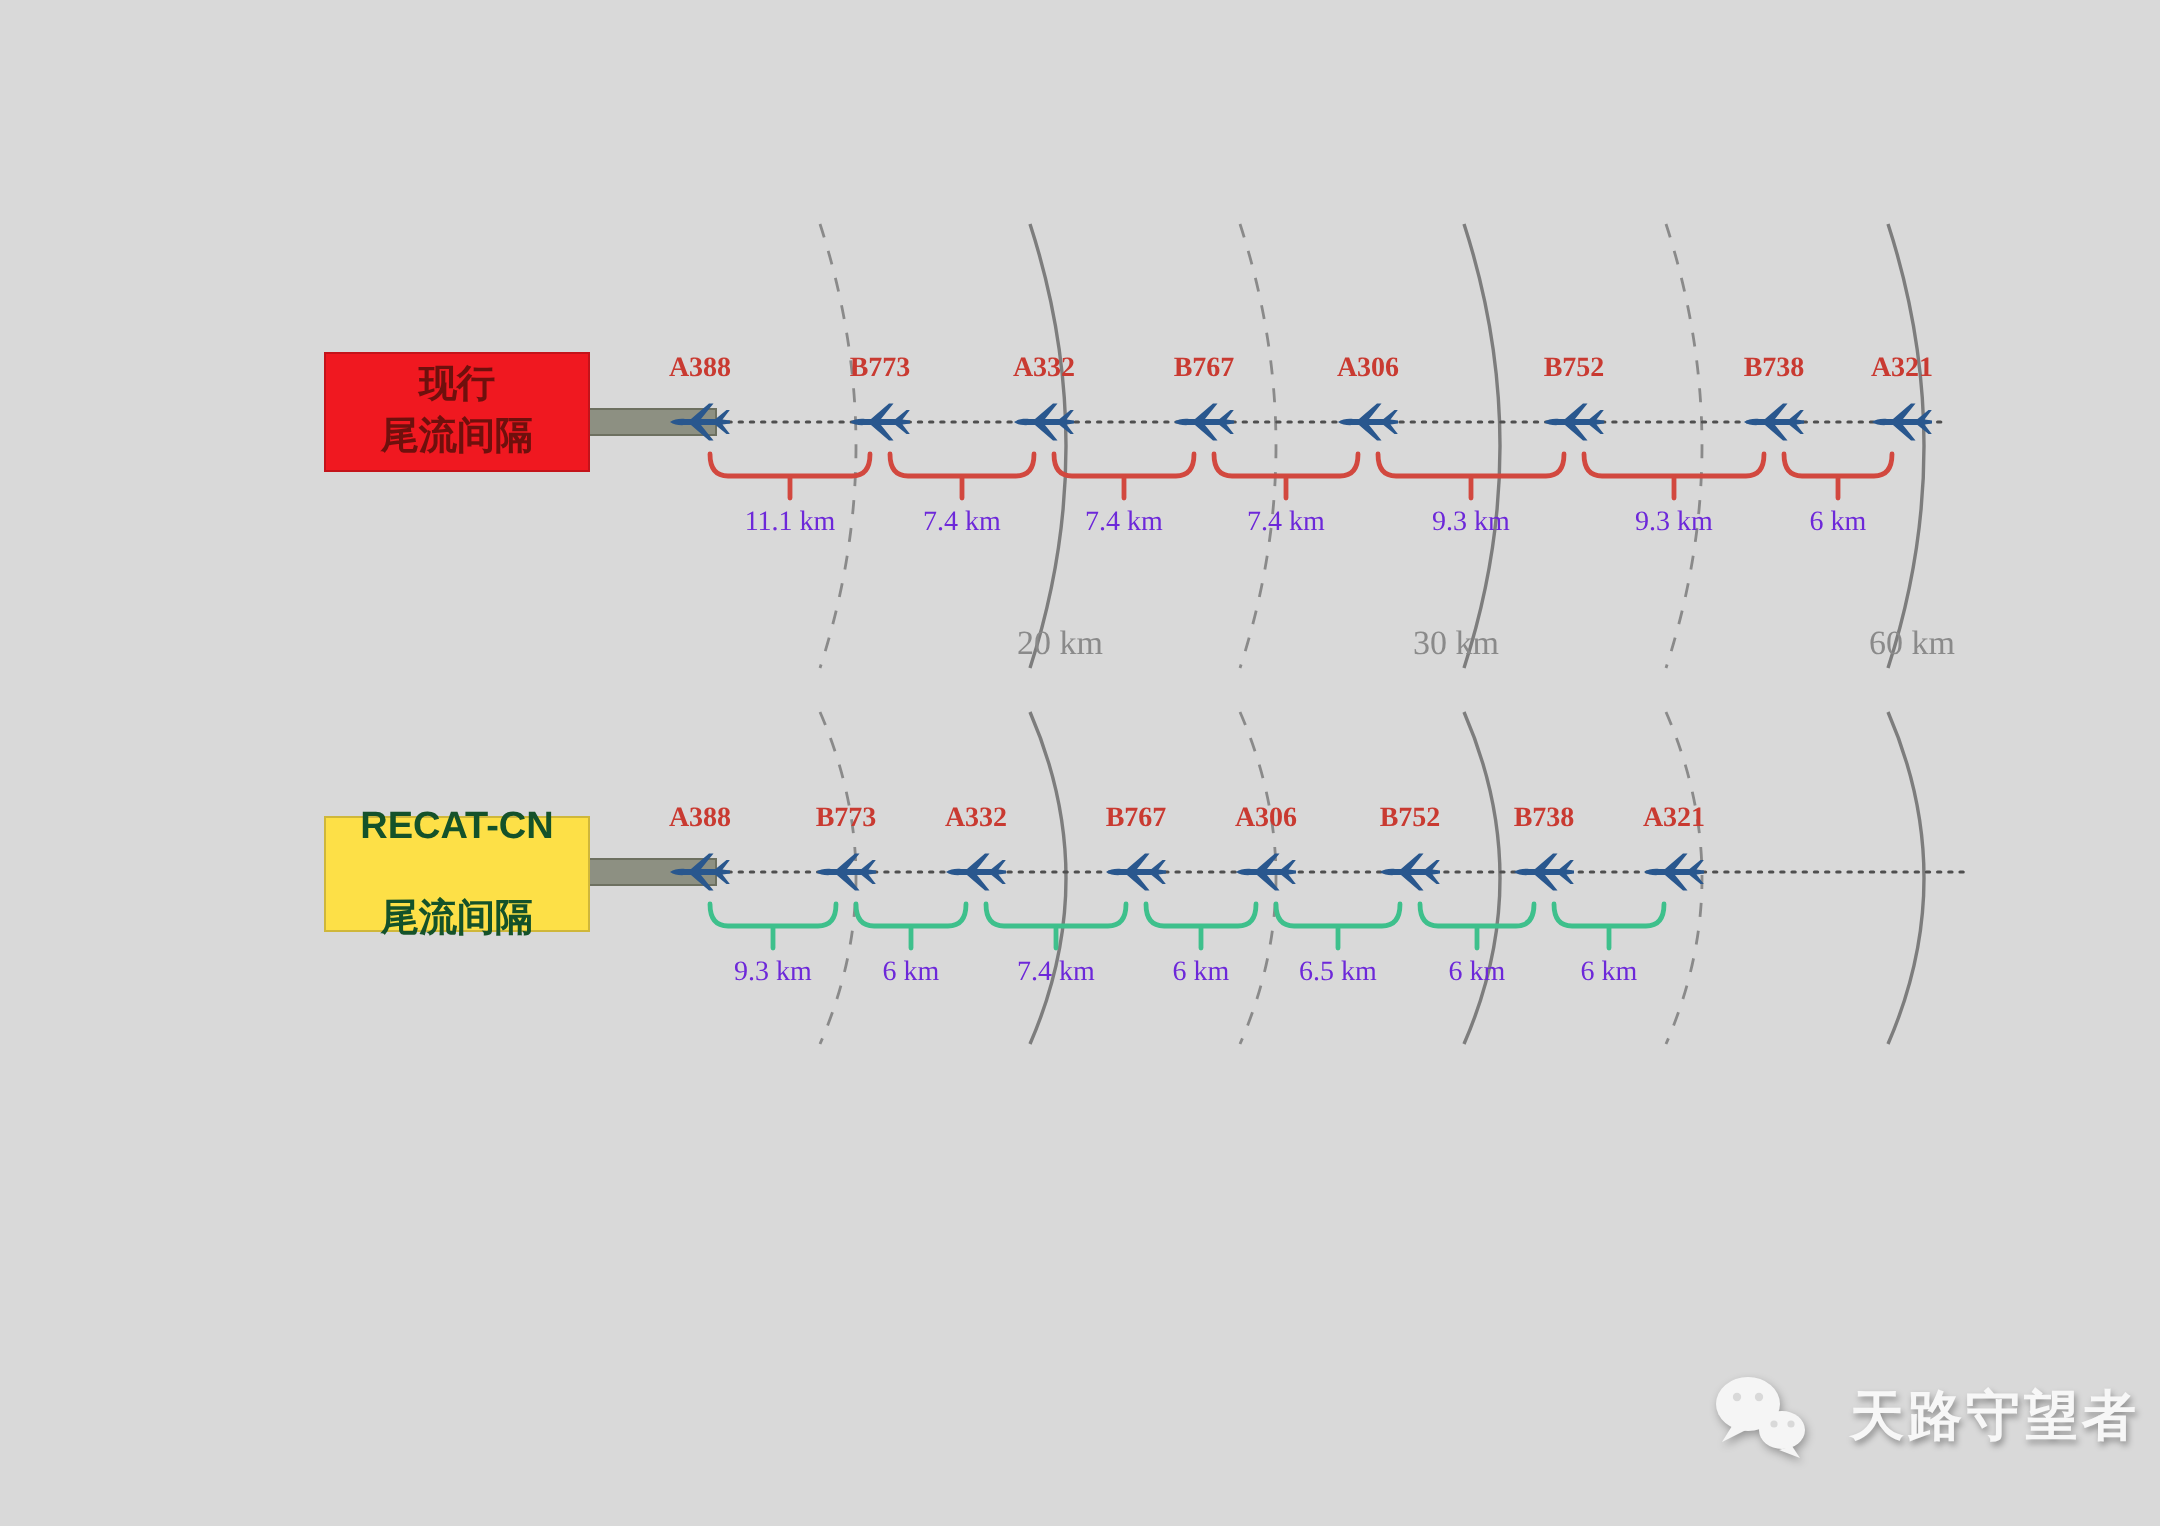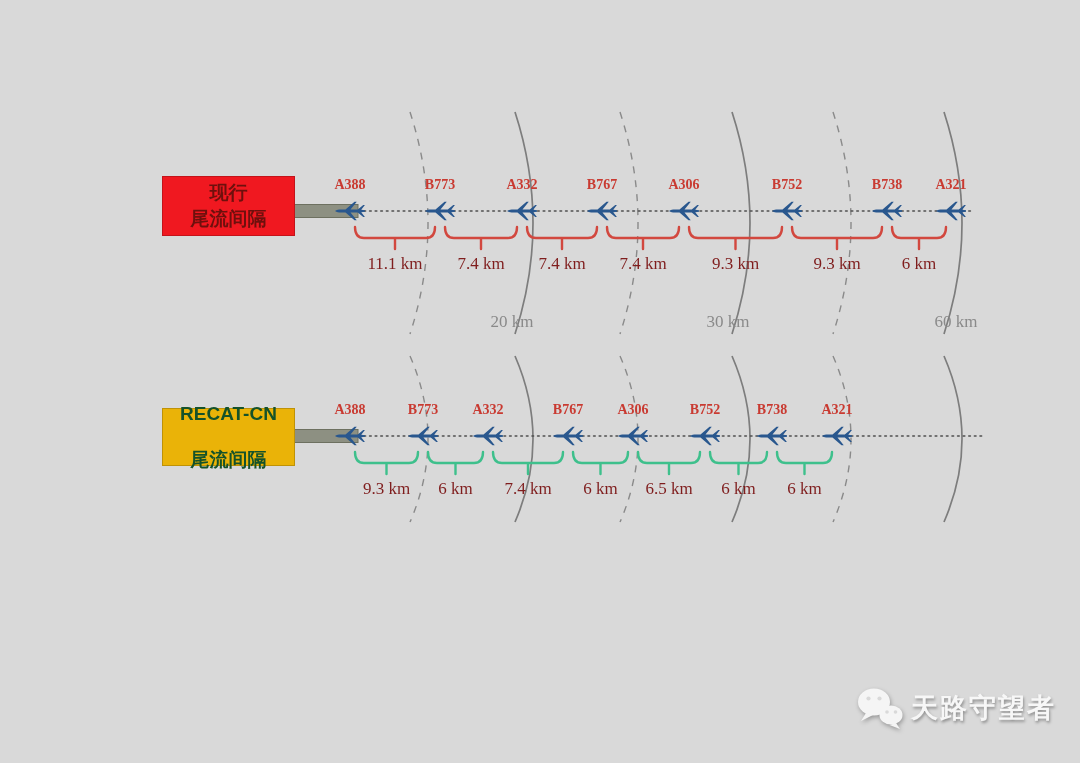--- a/index.html
+++ b/index.html
@@ -5,30 +5,30 @@
   html,body{margin:0;padding:0;background:#d9d9d9;}
   .canvas{position:relative;width:1080px;height:763px;overflow:hidden;
           font-family:"Liberation Serif",serif;background:#d9d9d9;}
   .title{position:absolute;top:57px;left:0;width:100%;text-align:center;margin:0;
          font-family:"Liberation Sans",sans-serif;font-weight:700;font-size:29px;
          letter-spacing:1px;color:#141414;}
   .scene{position:absolute;left:0;top:0;}
   .overlay{position:absolute;left:0;top:0;width:1080px;height:763px;pointer-events:none;}
   .overlay div{position:absolute;transform:translateX(-50%);white-space:nowrap;}
   .actype{font-weight:700;font-size:14px;}
-  .dist{font-size:17px;color:#7f1d1d;}
+  .dist{font-size:14px;color:#6d28d9;}
   .range{font-size:17px;color:#8a8a8a;}
   .box{position:absolute;left:130px;width:133px;display:flex;flex-direction:column;
        align-items:center;justify-content:center;text-align:center;
        font-family:"Liberation Sans",sans-serif;font-weight:700;font-size:19px;
        line-height:1.35;border:1px solid rgba(0,0,0,.18);box-sizing:border-box;margin-left:32px;}
   .box-red{top:176px;height:60px;}
   .box-green{top:408px;height:58px;}
   .note{position:absolute;left:141px;top:546px;font-size:17px;color:#1c1c1c;}
-  .watermark{position:absolute;left:856px;top:686px;display:flex;align-items:center;gap:7px;
+  .watermark{position:absolute;left:856px;top:686px;display:flex;align-items:center;gap:21px;
              color:#f7f7f7;font-family:"Liberation Sans",sans-serif;font-weight:700;
              font-size:27px;letter-spacing:2px;text-shadow:1px 2px 3px rgba(0,0,0,.35);}
   .watermark svg{filter:drop-shadow(1px 2px 2px rgba(0,0,0,.3));}
 </style>
 </head>
 <body>
 
 <div class="canvas" style="background: rgb(217, 217, 217);">
 
 
@@ -115,31 +115,31 @@
       <div class="actype" style="left: 705px; top: 402px; color: rgb(201, 58, 49);">B752</div>
       <div class="actype" style="left: 772px; top: 402px; color: rgb(201, 58, 49);">B738</div>
       <div class="actype" style="left: 837px; top: 402px; color: rgb(201, 58, 49);">A321</div>
       <div class="dist" style="left: 386.5px; top: 479px;">9.3 km</div>
       <div class="dist" style="left: 455.5px; top: 479px;">6 km</div>
       <div class="dist" style="left: 528px; top: 479px;">7.4 km</div>
       <div class="dist" style="left: 600.5px; top: 479px;">6 km</div>
       <div class="dist" style="left: 669px; top: 479px; text-align: center;">6.5 km</div>
       <div class="dist" style="left: 738.5px; top: 479px;">6 km</div>
       <div class="dist" style="left: 804.5px; top: 479px;">6 km</div>
-      <div class="range" style="left: 512px; top: 312px;">20 km</div>
+      <div class="range" style="left: 530px; top: 312px;">20 km</div>
       <div class="range" style="left: 728px; top: 312px;">30 km</div>
       <div class="range" style="left: 956px; top: 312px;">60 km</div>
     </div>
 
   <div class="box box-red" style="background: rgb(240, 24, 32); color: rgb(110, 16, 13);">
     <div>现行</div>
     <div>尾流间隔</div>
   </div>
 
-  <div class="box box-green" style="background: #eab308; color: rgb(20, 82, 42); gap: 20px;">
+  <div class="box box-green" style="background: #fde047; color: rgb(20, 82, 42); gap: 20px;">
     <div>RECAT-CN</div>
     <div>尾流间隔</div>
   </div>
 
 
   <div class="watermark">
     <svg width="48" height="44" viewBox="0 0 48 44">
       <ellipse cx="18" cy="16" rx="16" ry="13.5" fill="#f5f5f5"></ellipse>
       <path d="M10,27 L5,35 L17,29 Z" fill="#f5f5f5"></path>
       <circle cx="12.5" cy="12.5" r="2.1" fill="#d9d9d9"></circle>

